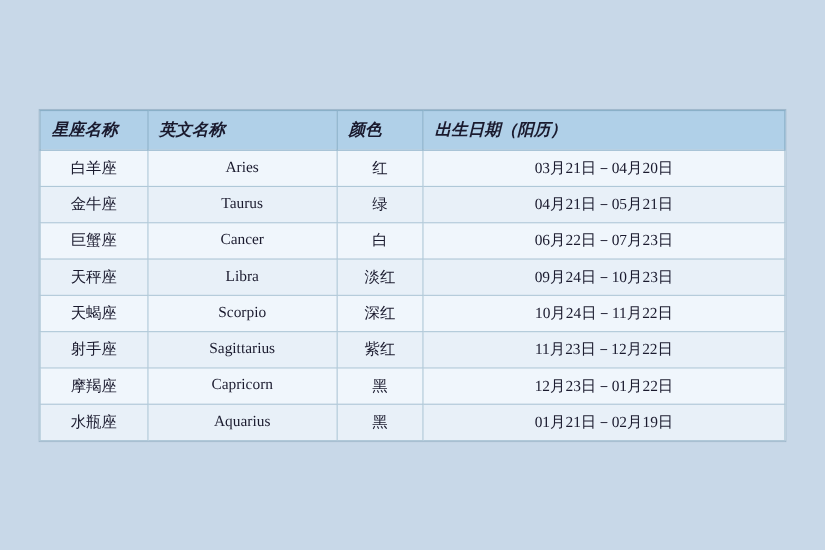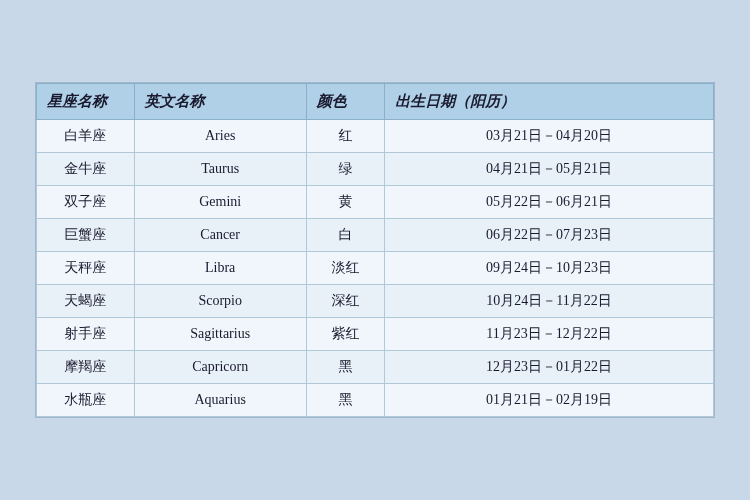--- a/index.html
+++ b/index.html
@@ -85,26 +85,20 @@
           <td>红</td>
           <td>03月21日－04月20日</td>
         </tr>
         <tr>
           <td>金牛座</td>
           <td>Taurus</td>
           <td>绿</td>
           <td>04月21日－05月21日</td>
         </tr>
         <tr>
-          <td>双子座</td>
-          <td>Gemini</td>
-          <td>黄</td>
-          <td>05月22日－06月21日</td>
-        </tr>
-        <tr>
           <td>巨蟹座</td>
           <td>Cancer</td>
           <td>白</td>
           <td>06月22日－07月23日</td>
         </tr>
         <tr>
           <td>天秤座</td>
           <td>Libra</td>
           <td>淡红</td>
           <td>09月24日－10月23日</td>

